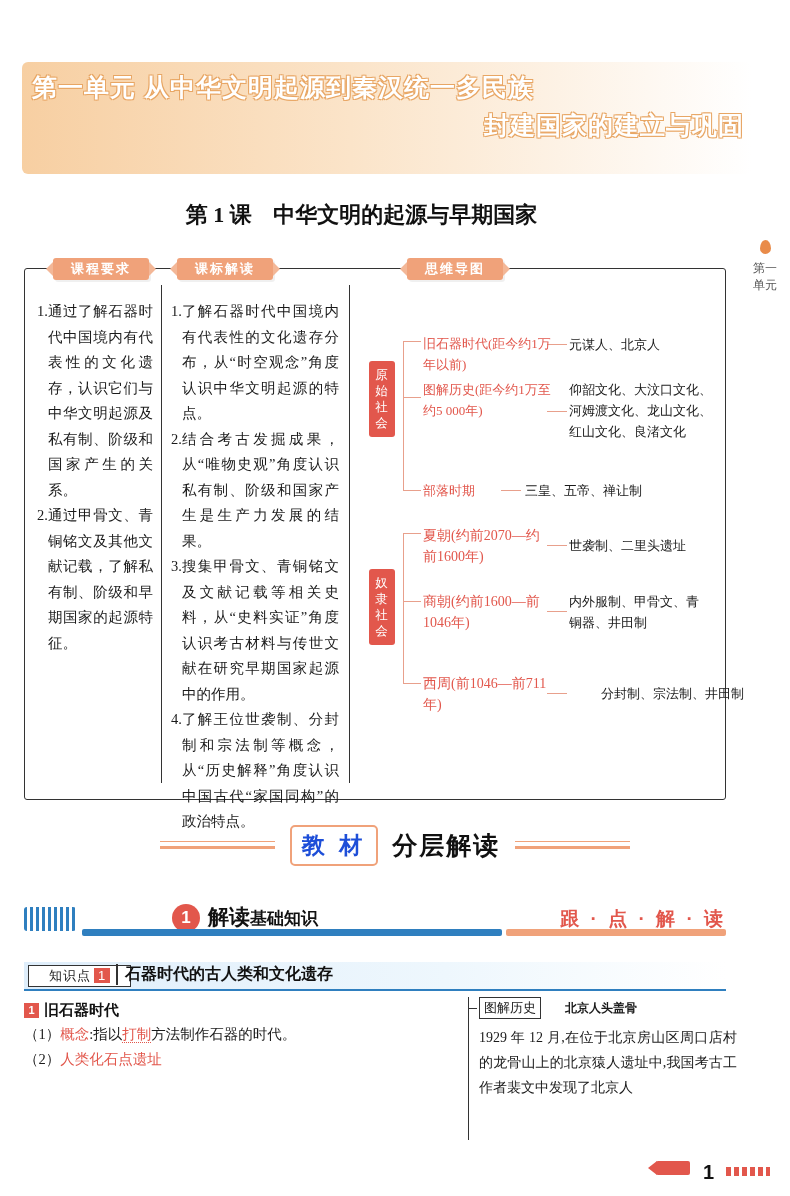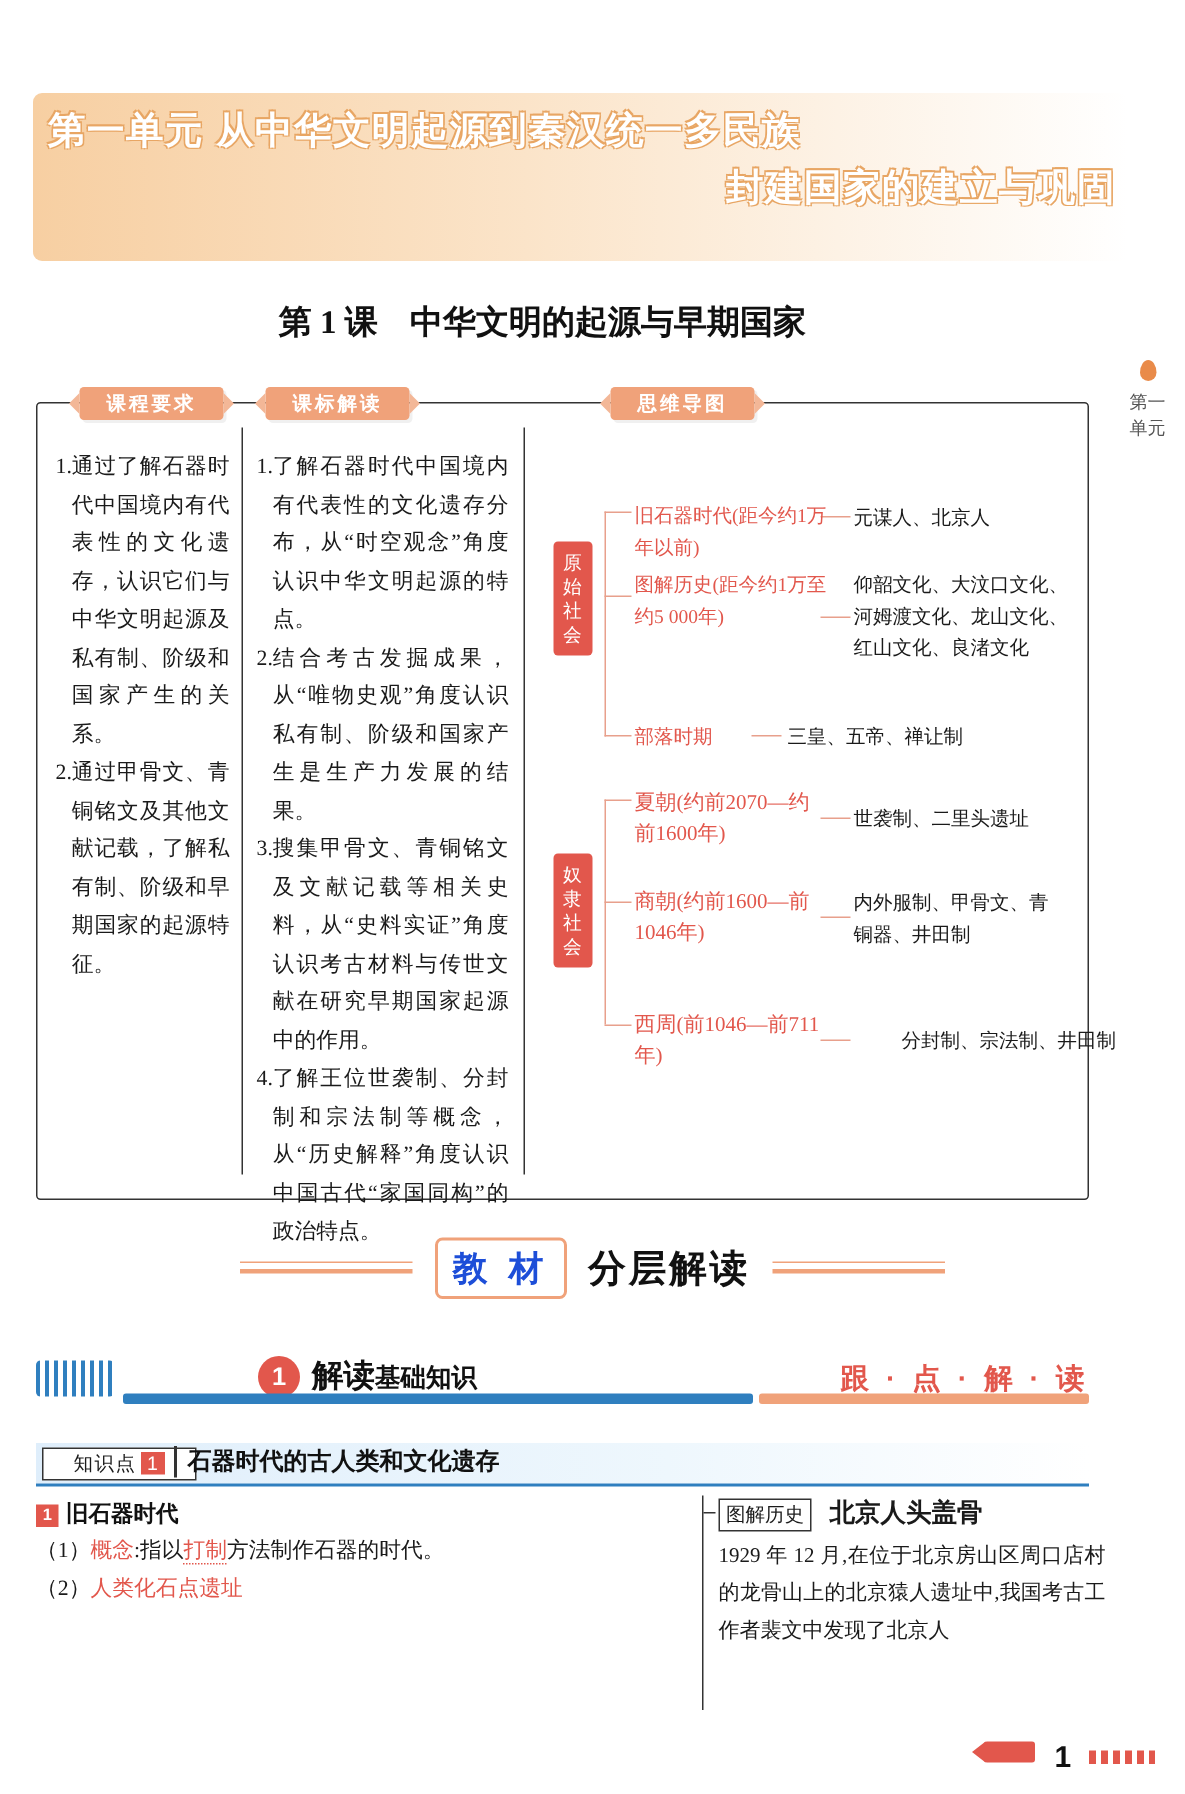--- a/index.html
+++ b/index.html
@@ -156,22 +156,22 @@
   .ill-box{
     position:absolute;left:468px;top:997px;width:258px;height:143px;
     border-left:1px solid #333;padding-left:10px;
   }
   .ill-head{position:relative;height:22px;}
   .ill-tag{
     display:inline-block;border:1px solid #333;padding:1px 4px;background:#fff;
     font-family:"Liberation Sans", sans-serif;font-size:13px;
   }
   .ill-name{
-    display:inline-block;margin-left:8px;font-family:Liberation Sans, sans-serif;
-    font-size:17px;font-weight:bold;
+    display:inline-block;margin-left:20px;font-family:Liberation Sans, sans-serif;
+    font-size:12px;font-weight:bold;
   }
   .ill-dash{position:absolute;left:-10px;top:11px;width:8px;height:1px;background:#333;}
   .ill-body{margin-top:6px;font-size:14px;line-height:25px;text-align:justify;}
 
   
   .footer-arrow{
     position:absolute;left:648px;bottom:18px;width:46px;height:20px;
   }
   .footer-arrow .body{
     position:absolute;left:8px;top:3px;width:34px;height:14px;background:#e2574c;border-radius:2px;

